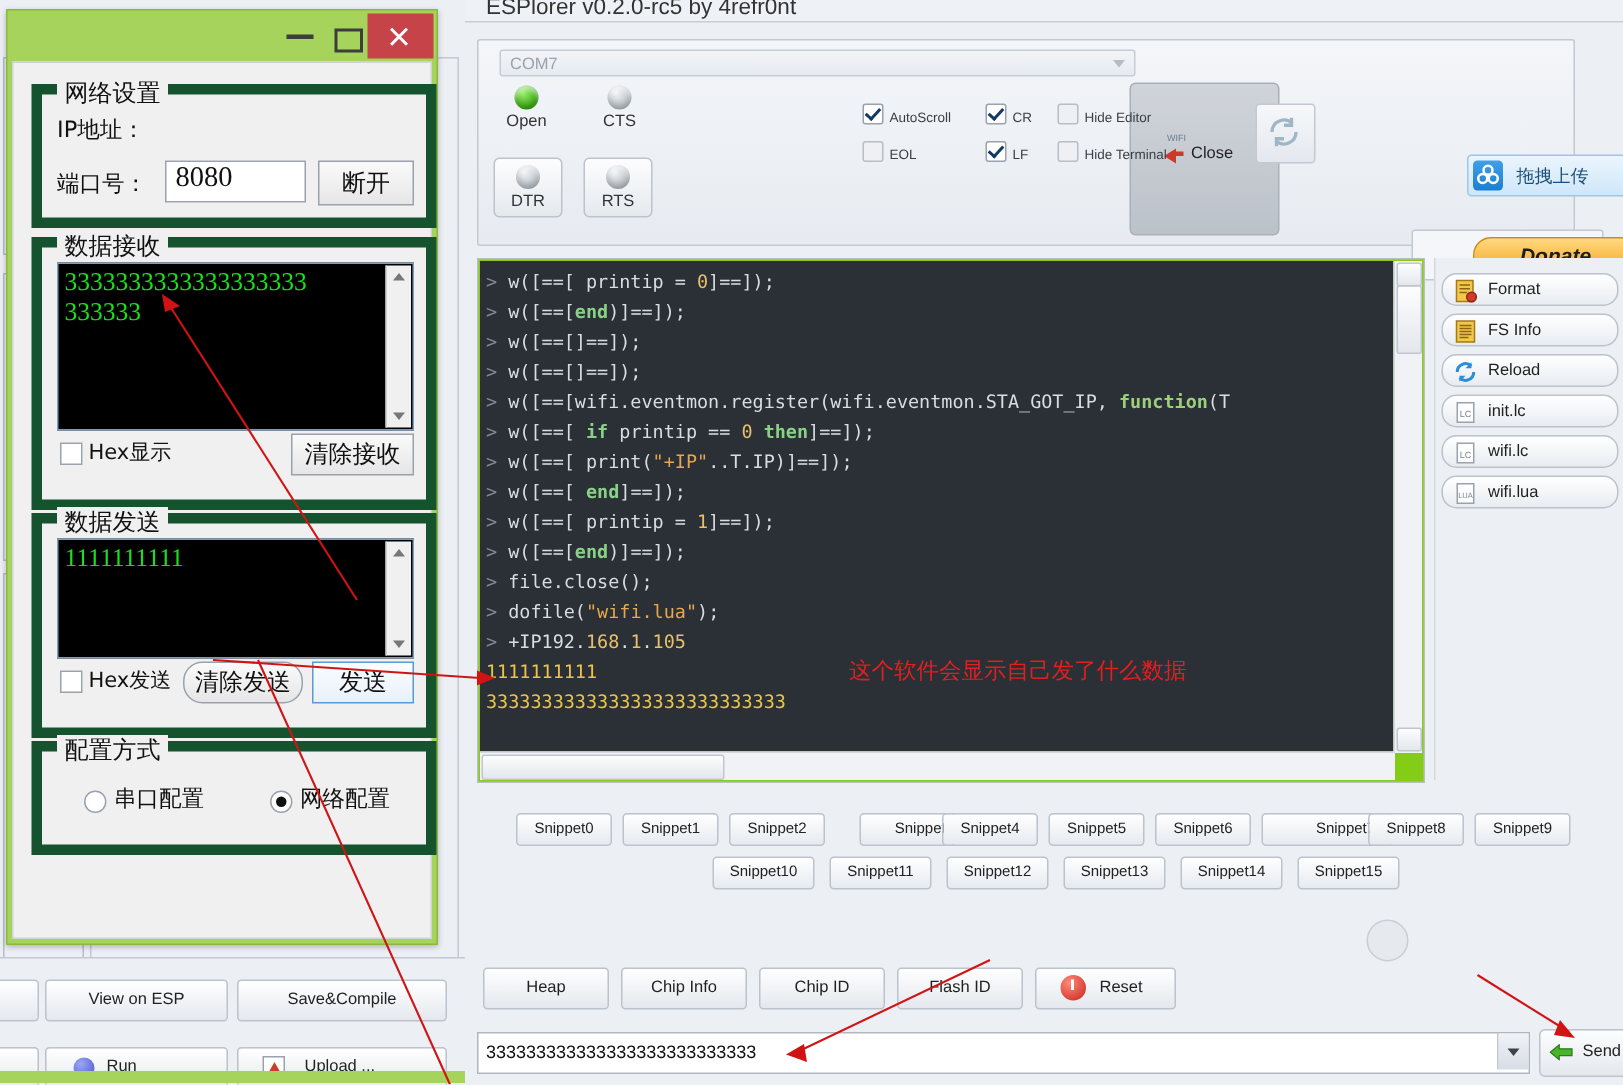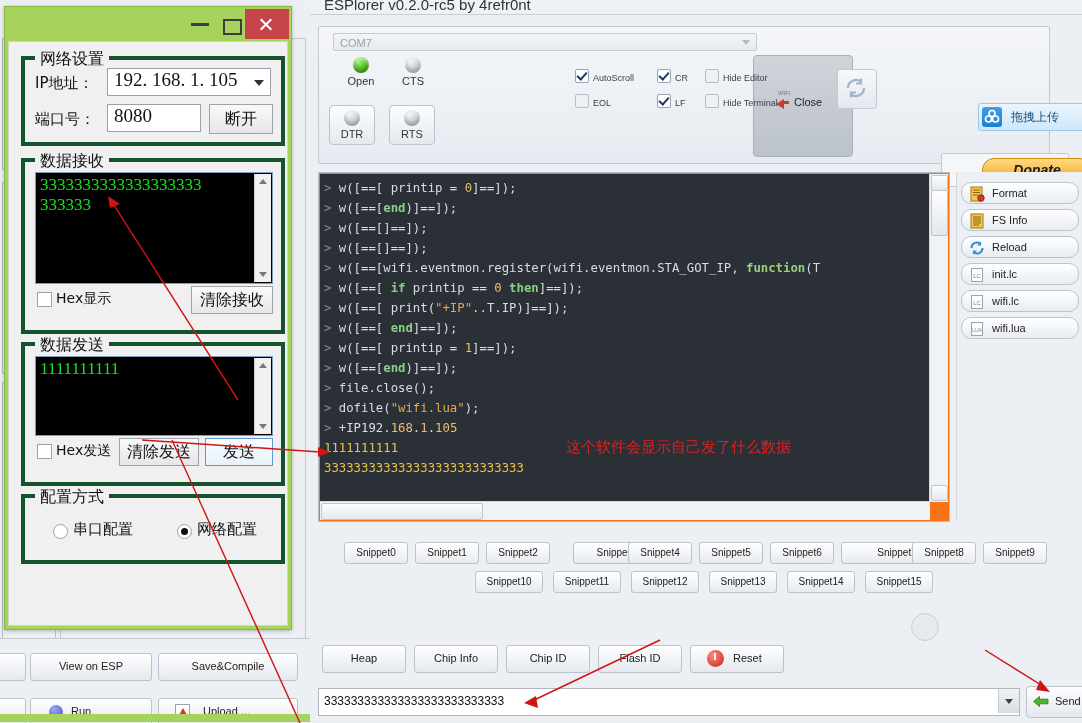--- a/index.html
+++ b/index.html
@@ -62,21 +62,21 @@
   #baud .btn:after{content:"";position:absolute;left:8px;top:13px;border-left:4px solid transparent;
     border-right:4px solid transparent;border-top:5px solid #3c424a;}
 
   #donate{left:622px;top:126px;width:126px;height:32px;background:#f4f6f9;
     border:1px solid #c3c9d2;border-radius:2px;}
   #donate .pill{position:absolute;left:8px;top:4px;width:108px;height:24px;border-radius:12px;
     background:linear-gradient(#ffd980,#f3a21e);border:1px solid #d08a10;
     text-align:center;line-height:23px;font-size:14px;font-weight:bold;font-style:italic;color:#1d1d1d;margin-left:32px;}
 
   
-  #term-wrap{left:8px;top:172px;width:630px;height:348px;background:#f97316;
+  #term-wrap{left:8px;top:172px;width:630px;height:348px;background:#84cc16;
     border:1px solid #b8bec6;}
   #term{position:absolute;left:1px;top:1px;right:20px;bottom:20px;background:#2b2f36;
     overflow:hidden;font-family:"DejaVu Sans Mono","Liberation Mono",monospace;font-size:12.3px;
     line-height:20px;padding:4px 0 0 4px;box-sizing:border-box;white-space:nowrap;}
   .tl{color:#d8dde3;}
   .tl .p{color:#7f8b97;}
   .kw{color:#89d185;font-weight:bold;}
   .num{color:#e8c06a;}
   .str{color:#e6a84b;}
   .fn{color:#9ad07a;font-weight:bold;}
@@ -133,21 +133,21 @@
   #tool-tb{position:absolute;left:0;top:0;right:0;height:34px;}
   #tool-min{position:absolute;left:186px;top:16px;width:18px;height:3px;background:#3d3d3d;}
   #tool-max{position:absolute;left:218px;top:12px;width:15px;height:12px;border:2px solid #3d3d3d;}
   #tool-close{position:absolute;left:240px;top:2px;width:44px;height:30px;background:#c7434a;}
   #tool-close:before,#tool-close:after{content:"";position:absolute;left:20px;top:8px;width:2px;height:15px;background:#fff;}
   #tool-close:before{transform:rotate(45deg);}
   #tool-close:after{transform:rotate(-45deg);}
   #tool-client{position:absolute;left:3px;top:34px;right:3px;bottom:3px;background:#f0f0f0;
     border:1px solid #cfd3d7;}
 
-  .grp{position:absolute;border:4px solid #14532d;}
+  .grp{position:absolute;border:7px solid #14532d;}
   .grp-title{position:absolute;top:-11px;left:10px;background:#f0f0f0;padding:0 5px;
     font-size:16px;color:#111;font-family:"DejaVu Sans","Liberation Sans",sans-serif;}
   .lbl{position:absolute;font-size:15px;color:#111;font-family:"DejaVu Sans",sans-serif;}
   .tinput{position:absolute;background:#fff;border:1px solid #9aa2ad;
     font-size:19px;color:#111;padding-left:6px;box-sizing:border-box;
     font-family:"Liberation Serif","DejaVu Serif",serif;}
   .tbtn{position:absolute;background:linear-gradient(#fafafa,#e6e6e6);border:1px solid #9aa2ad;
     font-size:16px;color:#111;text-align:center;font-family:"DejaVu Sans",sans-serif;}
   .tbtn.blue{border:1px solid #5b9bd5;background:linear-gradient(#fafdff,#e8f1fa);}
   .tarea{position:absolute;background:#000;border:1px solid #7f9db9;overflow:hidden;}
@@ -209,21 +209,21 @@
 <div class="abs" id="esplorer">
   <div class="abs" id="esp-title">ESPlorer v0.2.0-rc5 by 4refr0nt</div>
   <div class="abs" id="esp-body"></div>
 
   <div class="abs" id="conn-panel">
     <div class="abs" id="com-select">
       <span>COM7</span>
       <span class="car"></span>
     </div>
 
-    <div class="led-col" style="left:18px;top:30px;">
+    <div class="led-col" style="left:8px;top:30px;">
       <div class="led green"></div>
       <div class="led-lab">Open</div>
     </div>
     <div class="led-col" style="left:70px;top:30px;">
       <div class="led grey"></div>
       <div class="led-lab">CTS</div>
     </div>
     <div class="ledbtn" style="left:10px;top:78px;">
       <div class="led grey"></div>
       <div class="led-lab">DTR</div>
@@ -403,24 +403,20 @@
     <div id="tool-min"></div>
     <div id="tool-max"></div>
     <div id="tool-close"></div>
   </div>
 
   <div class="abs" id="tool-client">
 
     <div class="grp abs" style="left:12px;top:14px;width:256px;height:82px;">
       <span class="grp-title">网络设置</span>
       <span class="lbl" style="left:10px;top:14px;">IP地址：</span>
-      <div class="tinput" style="left:82px;top:8px;width:164px;height:28px;">
-        <span>192. 168. 1. 105</span>
-        <span class="abs" style="right:6px;top:11px;border-left:5px solid transparent;border-right:5px solid transparent;border-top:6px solid #333;"></span>
-      </div>
       <span class="lbl" style="left:10px;top:50px;">端口号：</span>
       <div class="tinput" style="left:82px;top:44px;width:94px;height:28px;">
         <span>8080</span>
       </div>
       <div class="tbtn" style="left:184px;top:44px;width:62px;height:28px;line-height:27px;">断开</div>
     </div>
 
     <div class="grp abs" style="left:12px;top:116px;width:256px;height:168px;">
       <span class="grp-title">数据接收</span>
       <div class="tarea abs" style="left:10px;top:10px;width:236px;height:110px;">
@@ -440,21 +436,21 @@
       <span class="grp-title">数据发送</span>
       <div class="tarea abs" style="left:10px;top:10px;width:236px;height:78px;">
         <div class="txt">1111111111</div>
         <div class="tsb">
           <span class="a" style="top:5px;border-bottom:5px solid #777;"></span>
           <span class="a" style="bottom:5px;border-top:5px solid #777;"></span>
         </div>
       </div>
       <div class="tcb" style="left:12px;top:98px;"></div>
       <span class="lbl" style="left:31px;top:96px;font-size:14px;">Hex发送</span>
-      <div class="tbtn" style="left:94px;top:92px;width:78px;height:26px;line-height:25px;">清除发送</div>
+      <div class="tbtn" style="left:94px;top:92px;width:78px;height:26px;line-height:25px;border-radius:13px;">清除发送</div>
       <div class="tbtn blue" style="left:180px;top:92px;width:66px;height:26px;line-height:25px;">发送</div>
     </div>
 
     <div class="grp abs" style="left:12px;top:452px;width:256px;height:62px;">
       <span class="grp-title">配置方式</span>
       <div class="trad" style="left:28px;top:26px;"></div>
       <span class="lbl" style="left:48px;top:22px;">串口配置</span>
       <div class="trad on" style="left:152px;top:26px;"></div>
       <span class="lbl" style="left:172px;top:22px;">网络配置</span>
     </div>

